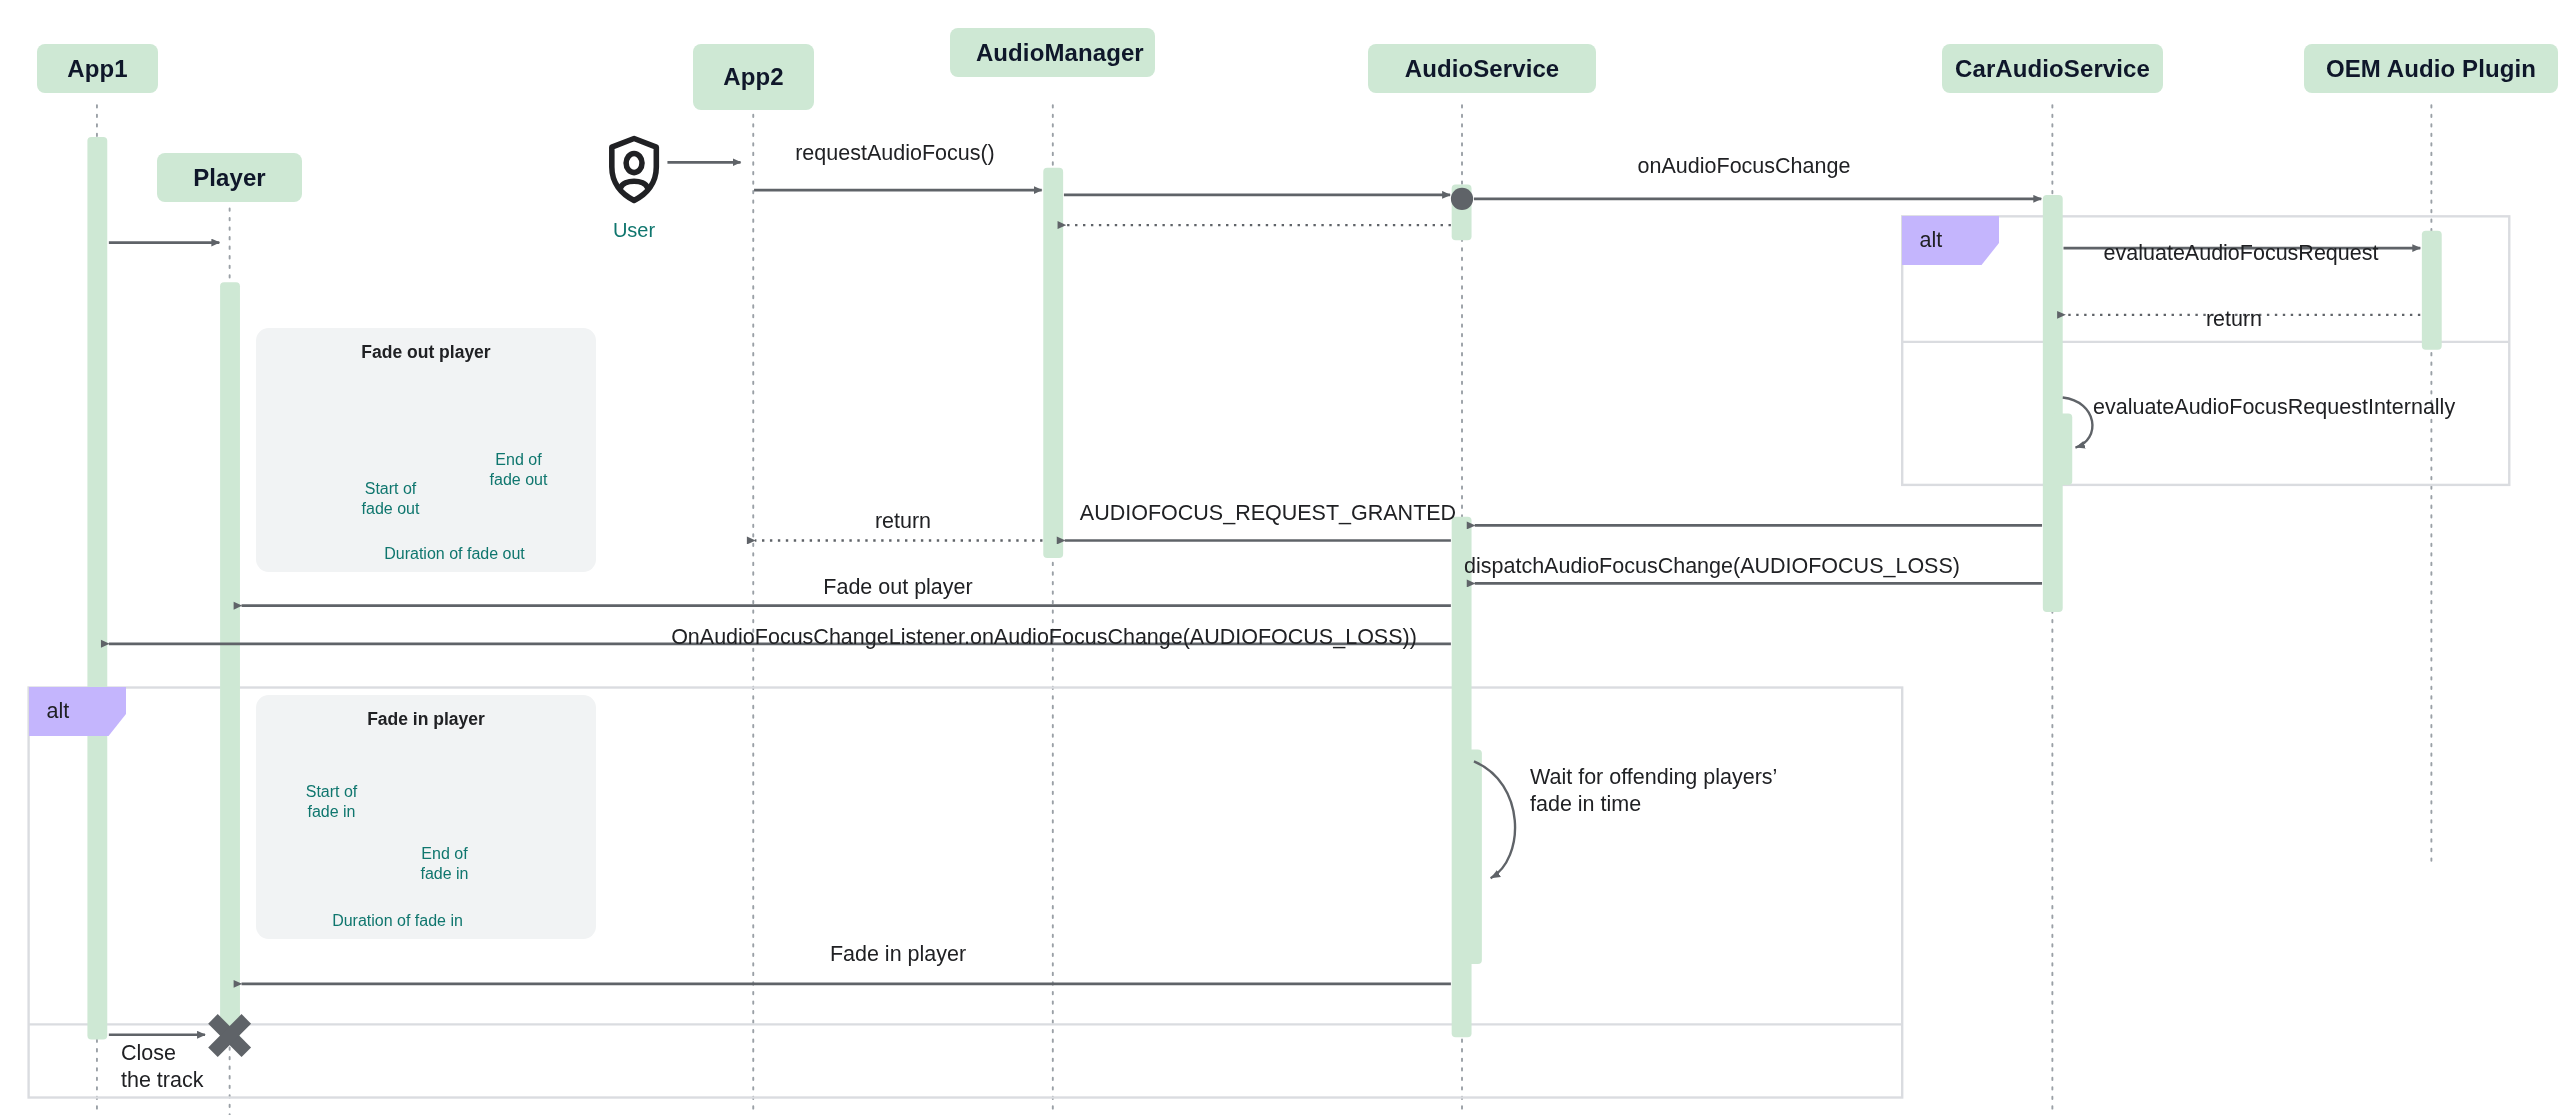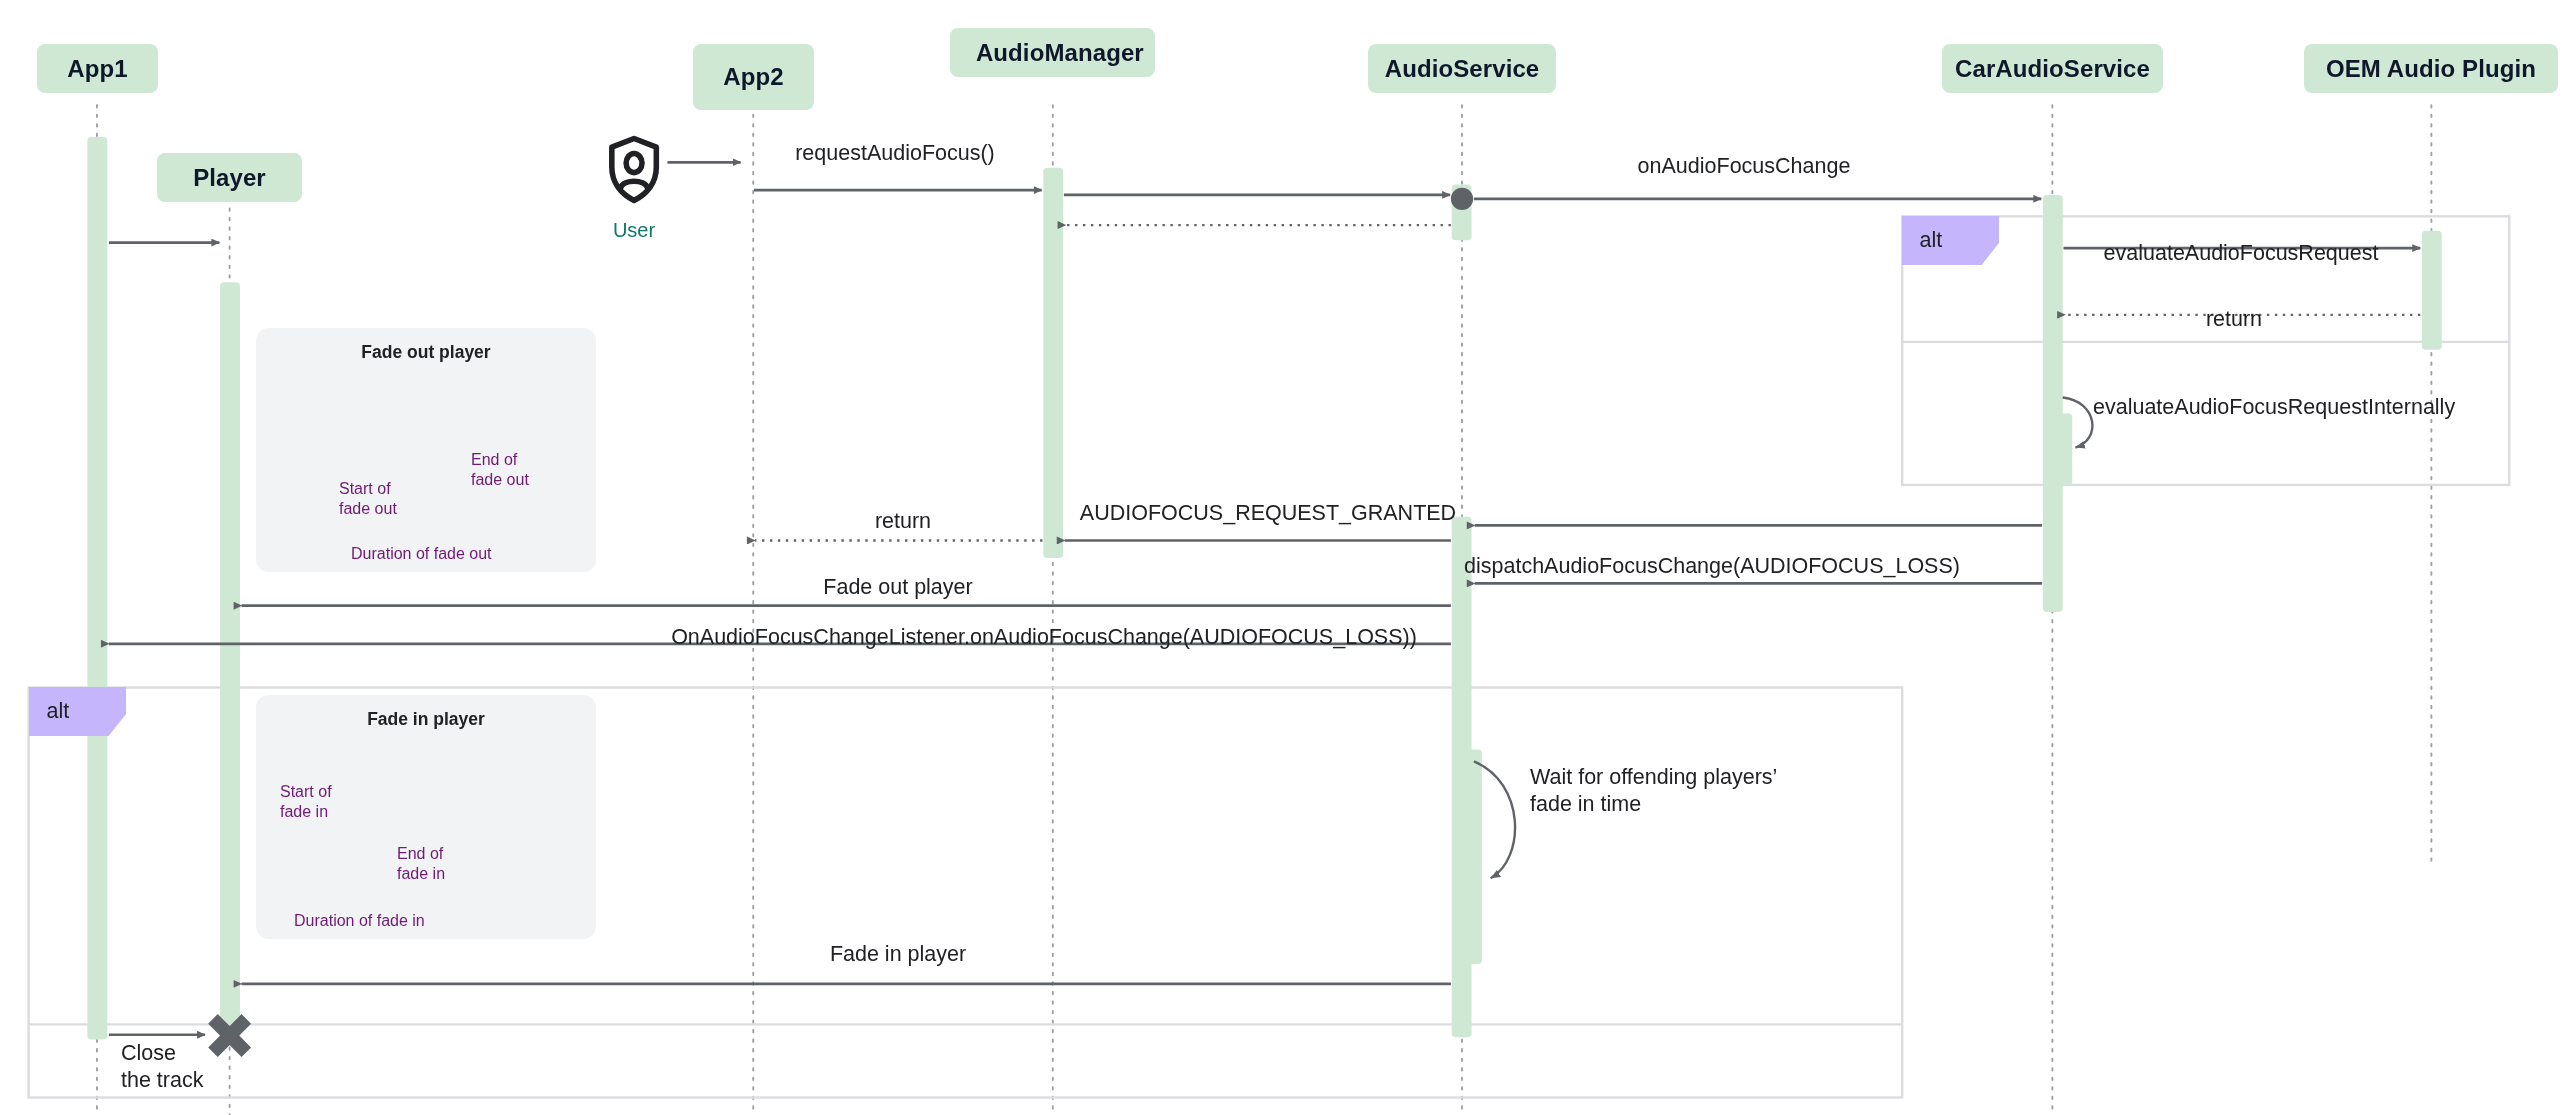--- a/index.html
+++ b/index.html
@@ -66,22 +66,22 @@
     width: 100%;
     text-align: center;
     font-size: 17.5px;
     font-weight: 700;
     color: #202124;
     top: 14.3px;
   }
   .note-txt {
     position: absolute;
     font-size: 16px;
-    color: #701a75;
-    text-align: left;
+    color: #0f766e;
+    text-align: center;
     line-height: 1.22;
     white-space: pre-line;
   }
   .actor-label {
     position: absolute;
     font-size: 20px;
     color: #0f766e;
     text-align: center;
     transform: translateX(-50%);
   }
@@ -224,21 +224,21 @@
   </div>
   <div class="lifeline-head" style="left:157px; top:153px; width:145px; height:49px;">
     <span>Player</span>
   </div>
   <div class="lifeline-head" style="left:693px; top:44px; width:121px; height:66px;">
     <span>App2</span>
   </div>
   <div class="lifeline-head" style="left:950px; top:28px; width:205px; height:49px;padding-left:29px;">
     <span>AudioManager</span>
   </div>
-  <div class="lifeline-head" style="left:1368px; top:44px; width:188px; height:49px;">
+  <div class="lifeline-head" style="left:1368px; top:44px; width:228px; height:49px;">
     <span>AudioService</span>
   </div>
   <div class="lifeline-head" style="left:1942px; top:44px; width:221px; height:49px;">
     <span>CarAudioService</span>
   </div>
   <div class="lifeline-head" style="left:2304px; top:44px; width:254px; height:49px;">
     <span>OEM Audio Plugin</span>
   </div>
 
   <div class="actor-label" style="left:634px; top:219px;">User</div>

